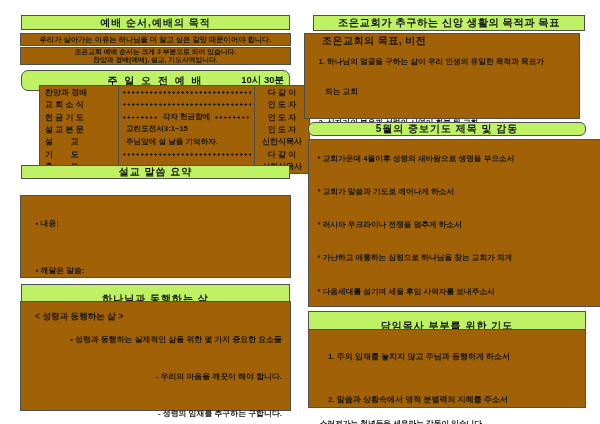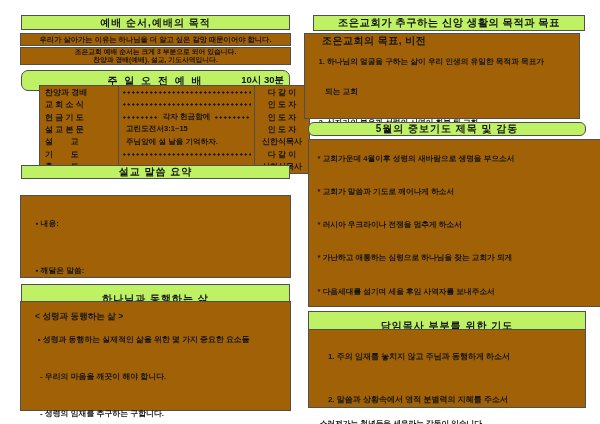--- a/index.html
+++ b/index.html
@@ -29,21 +29,21 @@
         background:radial-gradient(circle,#1a1a1a 1.05px,transparent 1.25px) 0 50%/4.5px 4.5px repeat-x;}
   .wcenter{padding:0 4px;white-space:pre;font-size:7.6px;}
   .wright{width:54px;display:flex;align-items:center;justify-content:center;white-space:pre;}
   .hdrF{left:21px;top:165px;width:269px;height:14px;font-size:10px;letter-spacing:1px;}
   .boxG{left:20px;top:195px;width:271px;height:83px;padding:13px 6px;font-size:7.8px;}
   .boxG .field{font-weight:700;margin-bottom:18px;white-space:pre;}
   .hdrH{left:21px;top:284px;width:269px;height:30px;font-size:10px;letter-spacing:1px;}
   .boxI{left:20px;top:301px;width:271px;height:110px;padding:8px 8px 0 8px;
         font-size:7.9px;font-weight:700;line-height:12.2px;}
   .boxI .wtitle{padding-left:6px;font-size:8.6px;}
-  .boxI .wline{white-space:pre-wrap;}
+  .boxI .wline{white-space:pre-wrap;text-align:right;}
 
   
   .hdrJ{left:313px;top:15px;width:272px;height:16px;font-size:10.3px;letter-spacing:0.5px;}
   .boxK{left:304px;top:33px;width:276px;height:86px;padding:2px 5px;
         font-size:7.7px;font-weight:700;line-height:10.3px;}
   .boxK .vtitle{padding-left:12px;font-size:10px;letter-spacing:0.5px;}
   .boxK .vline{white-space:pre-wrap;}
   .hdrL{left:308px;top:122px;width:278px;height:14px;font-size:10px;letter-spacing:1px;border-radius:6px;}
   .boxM{left:308px;top:139px;width:318px;height:168px;padding:2px 0;
         font-size:7.7px;font-weight:700;line-height:11.05px;}

